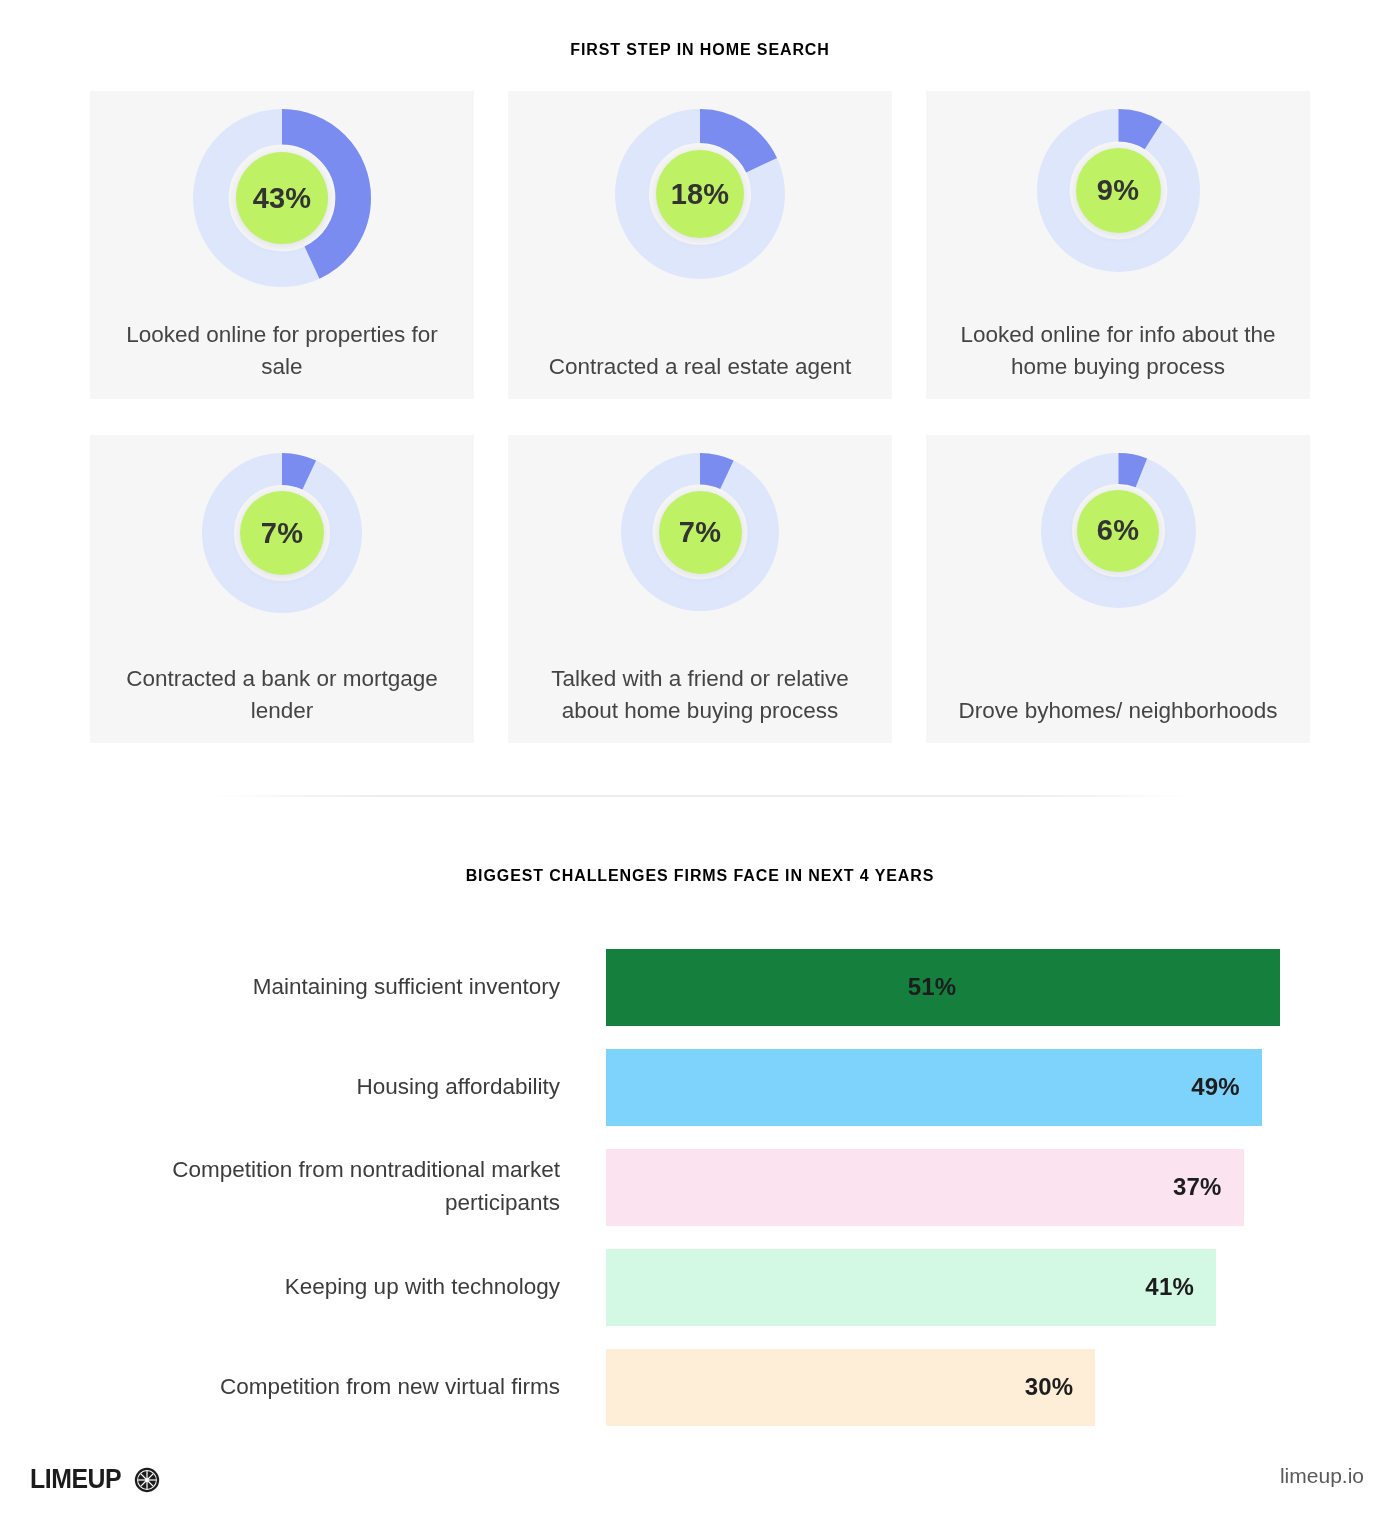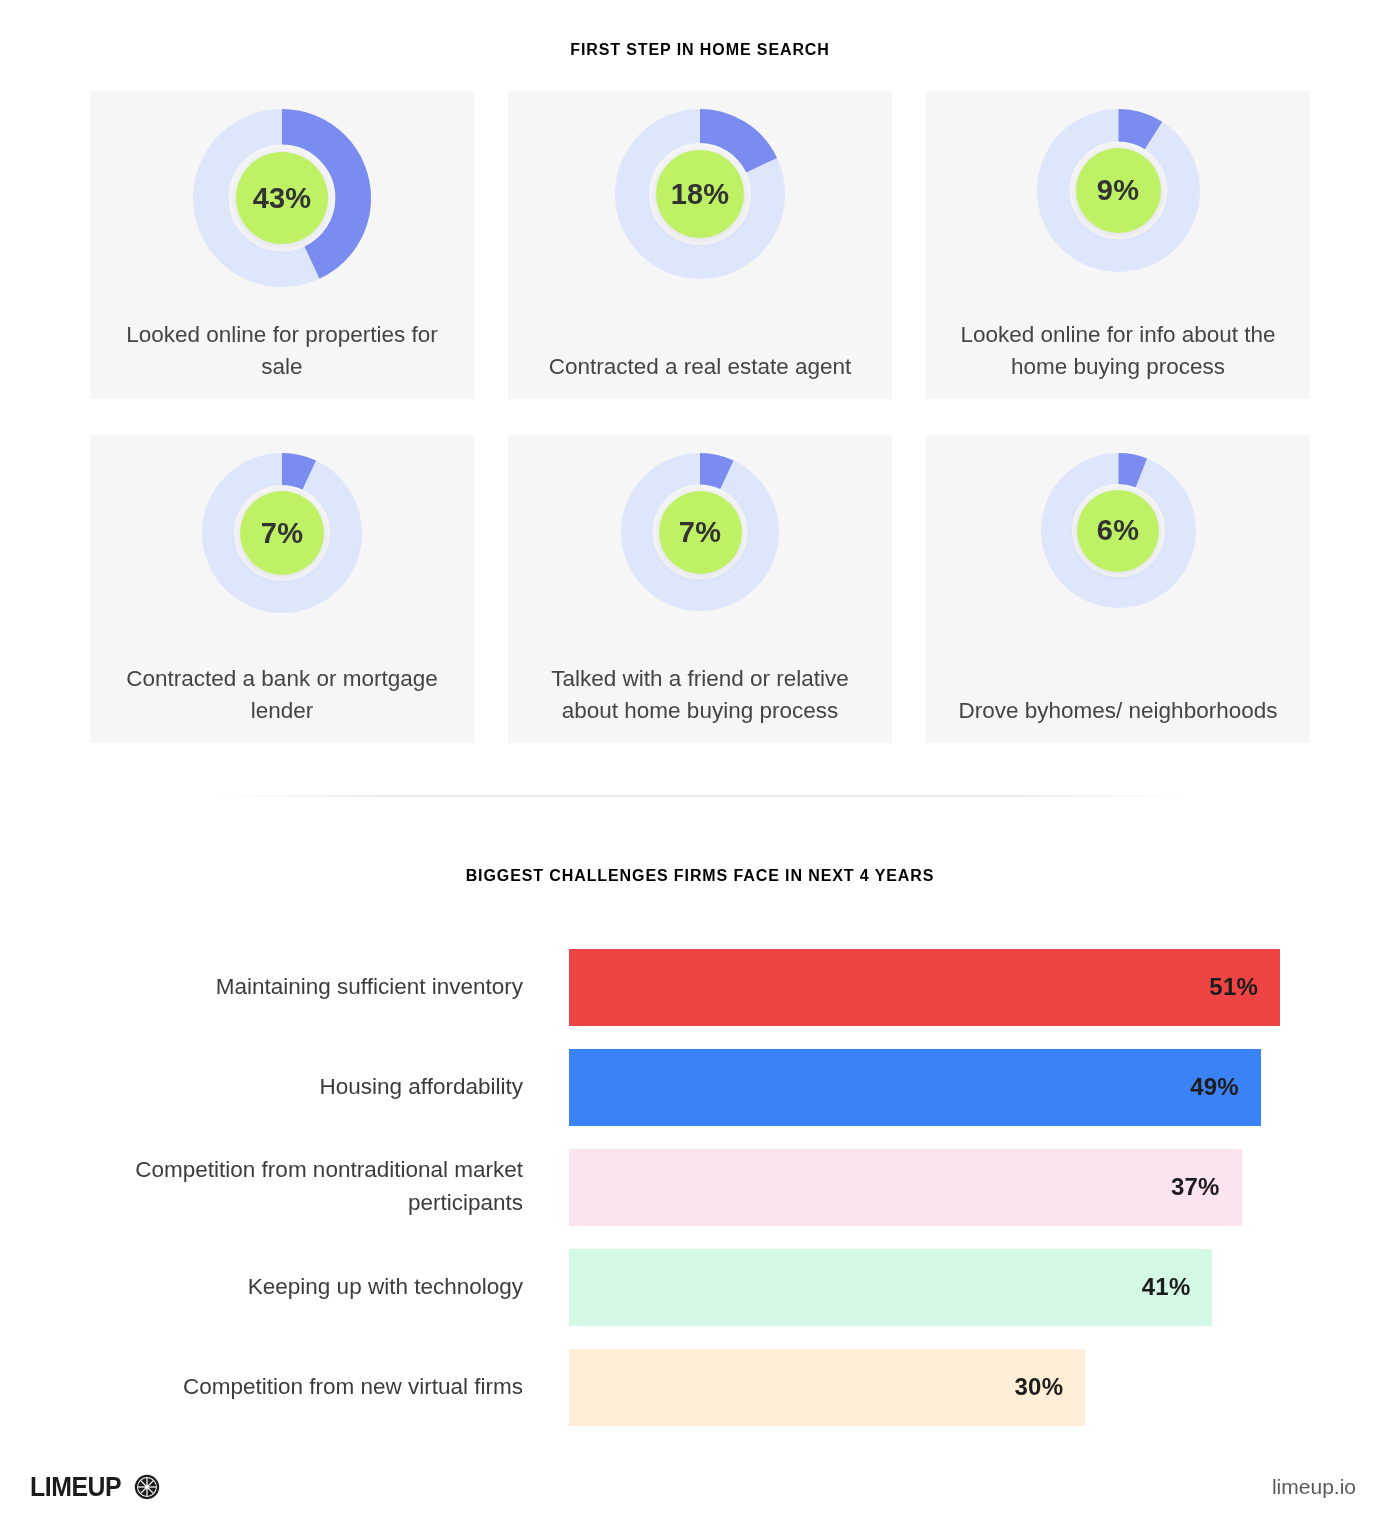--- a/index.html
+++ b/index.html
@@ -88,21 +88,21 @@
     height: 2px;
     margin: 52px auto 0 auto;
     background: linear-gradient(to right, rgba(230,230,230,0) 0%, #ececec 18%, #ececec 82%, rgba(230,230,230,0) 100%);
   }
 
   
   #section-two-title { margin-top: 70px; }
 
   .bar-chart {
     margin-top: 52px;
-    padding-left: 83px;
+    padding-left: 120px;
     padding-right: 120px;
   }
 
   .bar-row {
     display: flex;
     align-items: center;
     height: 100px;
   }
 
   .bar-label {
@@ -135,25 +135,25 @@
     font-size: 24px;
     font-weight: 700;
     color: #1d1d1d;
     letter-spacing: 0.2px;
   }
 
   
   .footer {
     position: absolute;
     left: 0;
-    right: 16px;
+    right: 8px;
     bottom: 22px;
     height: 46px;
     display: flex;
-    align-items: center;
+    align-items: flex-start;
     justify-content: space-between;
     padding: 0 28px 0 30px;
   }
 
   .logo {
     display: flex;
     align-items: center;
     gap: 5px;
   }
 
@@ -262,30 +262,30 @@
 
 <div class="divider"></div>
 
 <h2 class="section-title" id="section-two-title">BIGGEST CHALLENGES FIRMS FACE IN NEXT 4 YEARS</h2>
 
 <div class="bar-chart">
 
   <div class="bar-row">
     <div class="bar-label">Maintaining sufficient inventory</div>
     <div class="bar-track">
-      <div class="bar-fill" style="width:100%;background:#ef4444;">
+      <div class="bar-fill" style="width:100%;background:#15803d;justify-content:center;">
         <span class="bar-value">51%</span>
       </div>
     </div>
   </div>
 
   <div class="bar-row">
     <div class="bar-label">Housing affordability</div>
     <div class="bar-track">
-      <div class="bar-fill" style="width:97.3%;background:#3b82f6;">
+      <div class="bar-fill" style="width:97.3%;background:#7dd3fc;">
         <span class="bar-value">49%</span>
       </div>
     </div>
   </div>
 
   <div class="bar-row">
     <div class="bar-label">Competition from nontraditional market perticipants</div>
     <div class="bar-track">
       <div class="bar-fill" style="width:94.6%;background:#fbe3f0;">
         <span class="bar-value">37%</span>

